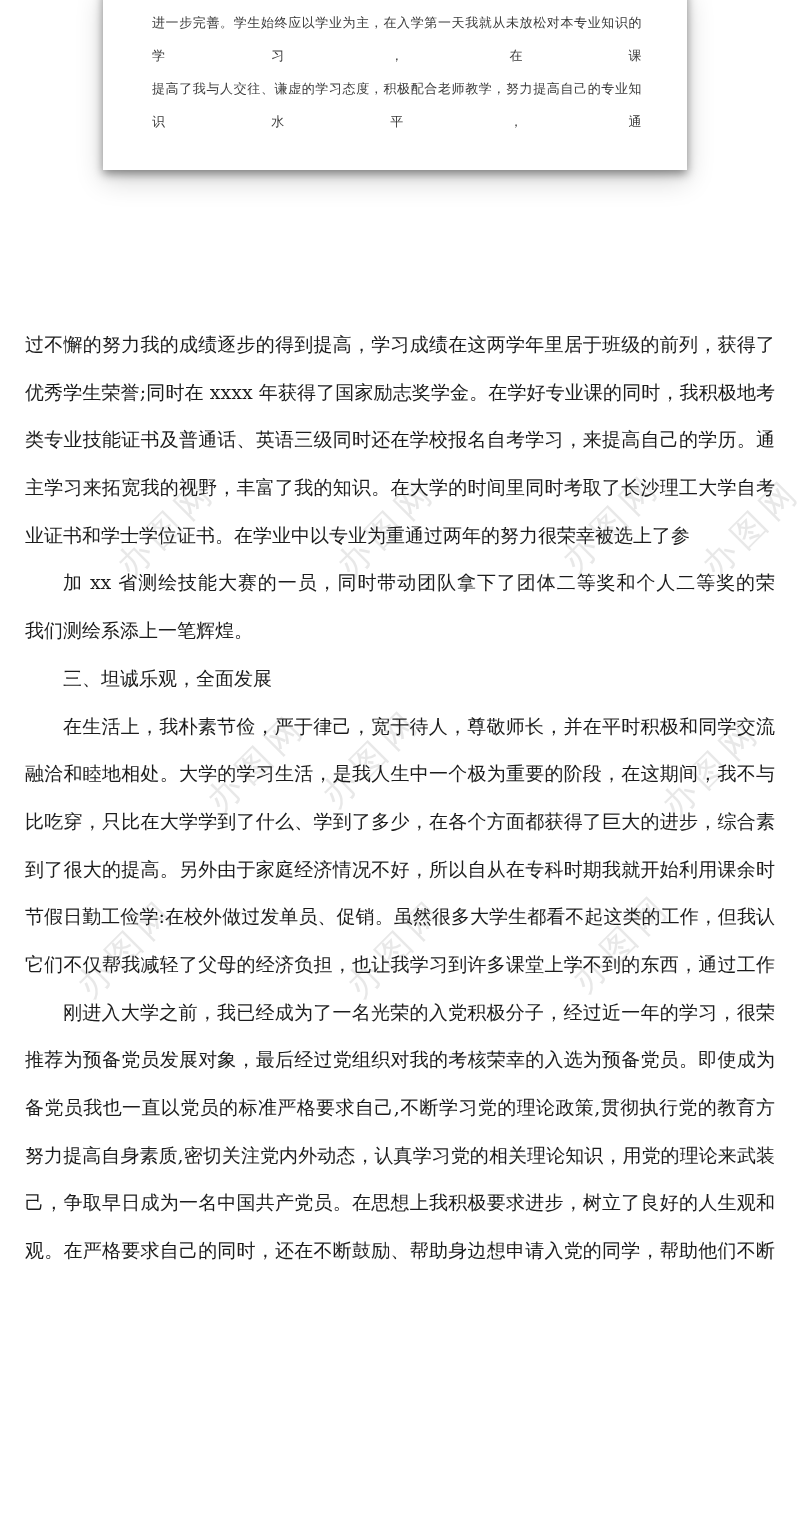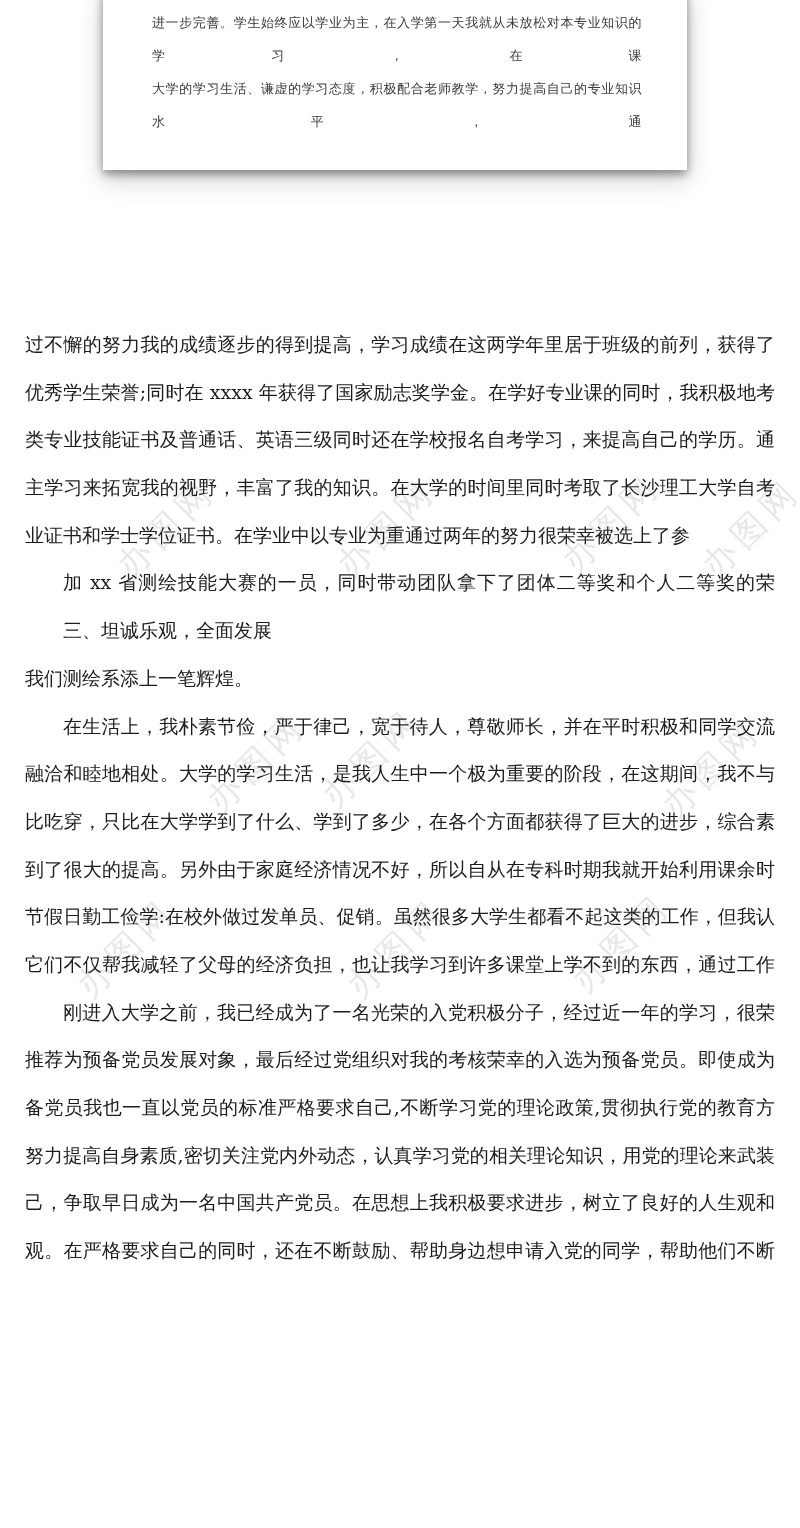--- a/index.html
+++ b/index.html
@@ -97,21 +97,21 @@
   }
 </style>
 </head>
 <body>
 
 <div class="screen">
 
   <div class="doc-card">
     <div class="doc-card-inner">
       <div class="card-line">进一步完善。学生始终应以学业为主，在入学第一天我就从未放松对本专业知识的学习，在课</div>
-      <div class="card-line">大学的学习生活、谦虚的学习态度，积极配合老师教学，努力提高自己的专业知识水平，通</div>
+      <div class="card-line">提高了我与人交往、谦虚的学习态度，积极配合老师教学，努力提高自己的专业知识水平，通</div>
     </div>
   </div>
 
   <div class="wm-layer">
     <span class="wm p1">办图网</span>
     <span class="wm p2">办图网</span>
     <span class="wm p3">办图网</span>
     <span class="wm p4">办图网</span>
     <span class="wm p5">办图网</span>
     <span class="wm p6">办图网</span>
@@ -121,22 +121,22 @@
     <span class="wm p10">办图网</span>
   </div>
 
   <div class="body-text">
     <div class="ln jf">过不懈的努力我的成绩逐步的得到提高，学习成绩在这两学年里居于班级的前列，获得了校级</div>
     <div class="ln jf">优秀学生荣誉;同时在 xxxx 年获得了国家励志奖学金。在学好专业课的同时，我积极地考取各</div>
     <div class="ln jf">类专业技能证书及普通话、英语三级同时还在学校报名自考学习，来提高自己的学历。通过自</div>
     <div class="ln jf">主学习来拓宽我的视野，丰富了我的知识。在大学的时间里同时考取了长沙理工大学自考的毕</div>
     <div class="ln">业证书和学士学位证书。在学业中以专业为重通过两年的努力很荣幸被选上了参</div>
     <div class="ln jf ind">加 xx 省测绘技能大赛的一员，同时带动团队拿下了团体二等奖和个人二等奖的荣誉，为</div>
+    <div class="ln">我们测绘系添上一笔辉煌。</div>
     <div class="ln ind">三、坦诚乐观，全面发展</div>
-    <div class="ln">我们测绘系添上一笔辉煌。</div>
     <div class="ln jf ind">在生活上，我朴素节俭，严于律己，宽于待人，尊敬师长，并在平时积极和同学交流沟通、</div>
     <div class="ln jf">融洽和睦地相处。大学的学习生活，是我人生中一个极为重要的阶段，在这期间，我不与同学</div>
     <div class="ln jf">比吃穿，只比在大学学到了什么、学到了多少，在各个方面都获得了巨大的进步，综合素质得</div>
     <div class="ln jf">到了很大的提高。另外由于家庭经济情况不好，所以自从在专科时期我就开始利用课余时间、</div>
     <div class="ln jf">节假日勤工俭学:在校外做过发单员、促销。虽然很多大学生都看不起这类的工作，但我认为</div>
     <div class="ln jf">它们不仅帮我减轻了父母的经济负担，也让我学习到许多课堂上学不到的东西，通过工作时与</div>
     <div class="ln jf ind">刚进入大学之前，我已经成为了一名光荣的入党积极分子，经过近一年的学习，很荣幸被</div>
     <div class="ln jf">推荐为预备党员发展对象，最后经过党组织对我的考核荣幸的入选为预备党员。即使成为了预</div>
     <div class="ln jf">备党员我也一直以党员的标准严格要求自己,不断学习党的理论政策,贯彻执行党的教育方针，</div>
     <div class="ln jf">努力提高自身素质,密切关注党内外动态，认真学习党的相关理论知识，用党的理论来武装自</div>

